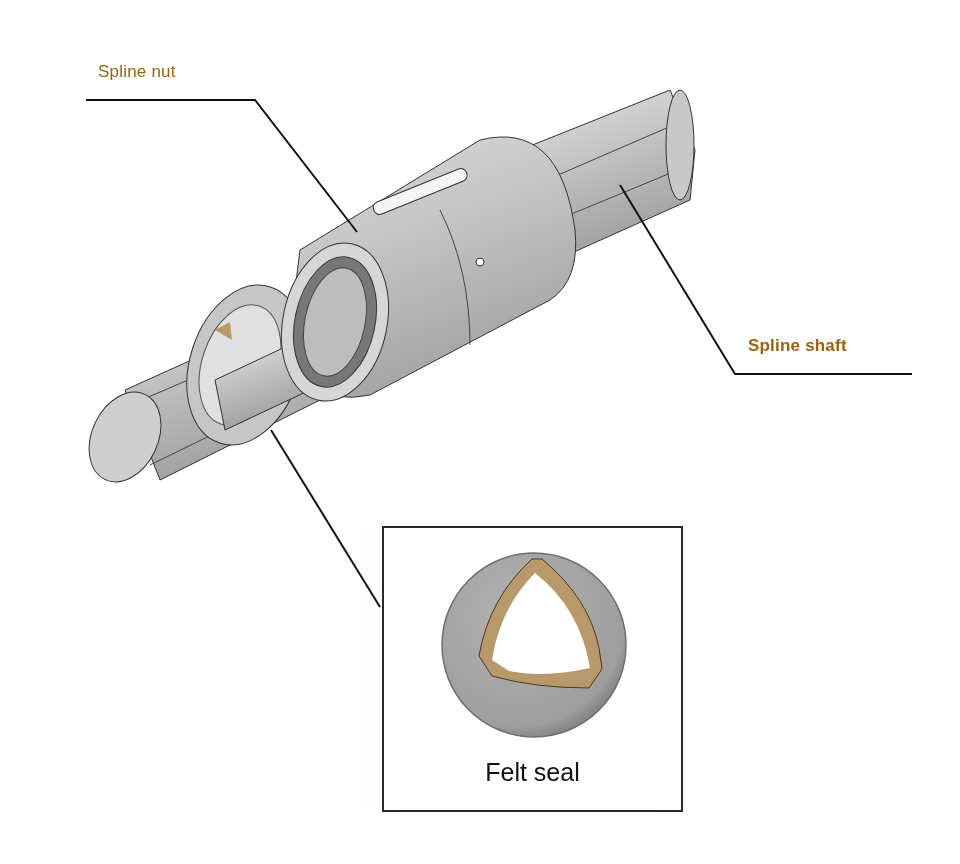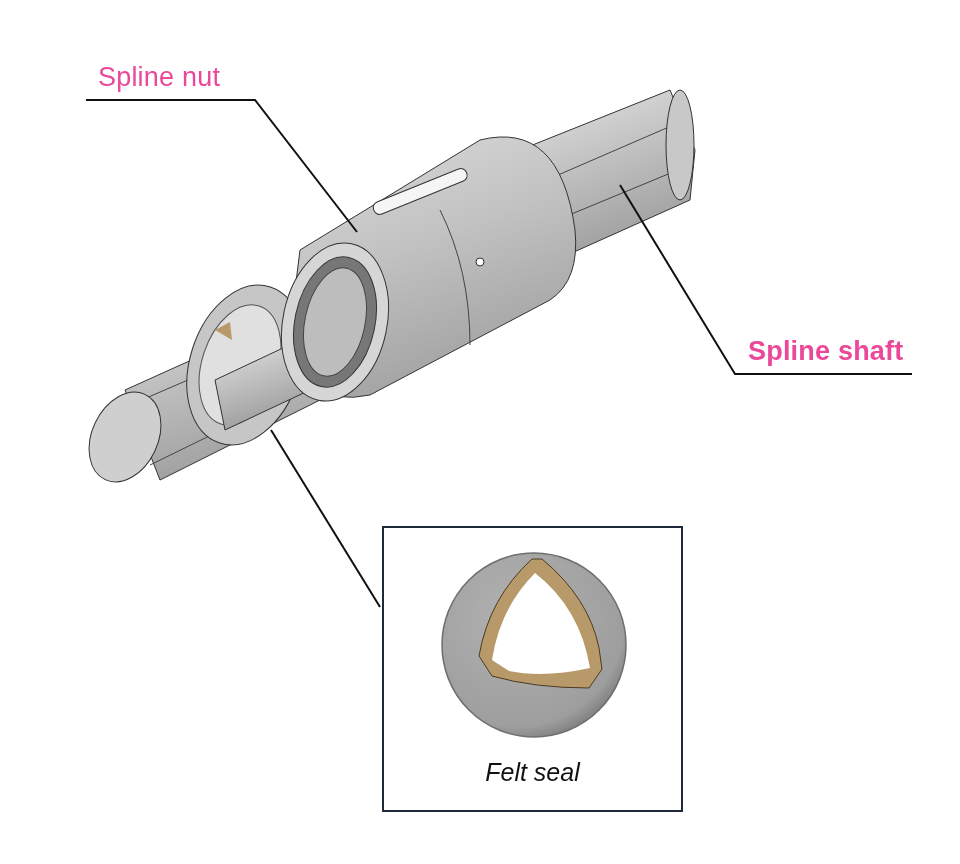--- a/index.html
+++ b/index.html
@@ -1,20 +1,20 @@
 <!DOCTYPE html>
 <html><head>
 <meta charset="utf-8">
 <style>
   html,body{margin:0;padding:0;background:#ffffff;}
   body{width:960px;height:864px;position:relative;overflow:hidden;font-family:"Liberation Sans","DejaVu Sans",sans-serif;}
-  .label{position:absolute;font-size:27px;color:#ec4899;white-space:nowrap;letter-spacing:0.2px;}
+  .label{position:absolute;font-size:17px;color:#a16207;white-space:nowrap;letter-spacing:0.2px;}
   svg{position:absolute;left:0;top:0;}
   .inset{position:absolute;left:382px;top:526px;width:301px;height:286px;border:2px solid #1f2a3c;box-sizing:border-box;background:#fff;}
-  .inset-label{position:absolute;left:0;width:100%;top:230px;text-align:center;font-size:25px;color:#111;font-style:italic;}
+  .inset-label{position:absolute;left:0;width:100%;top:230px;text-align:center;font-size:25px;color:#111;}
 </style>
 </head>
 <body>
 
 <svg width="960" height="864" viewBox="0 0 960 864">
   <defs>
     <linearGradient id="shaftG" x1="0" y1="0" x2="0.35" y2="1">
       <stop offset="0" stop-color="#e4e4e4"></stop>
       <stop offset="0.45" stop-color="#c4c4c4"></stop>
       <stop offset="1" stop-color="#9d9d9d"></stop>

